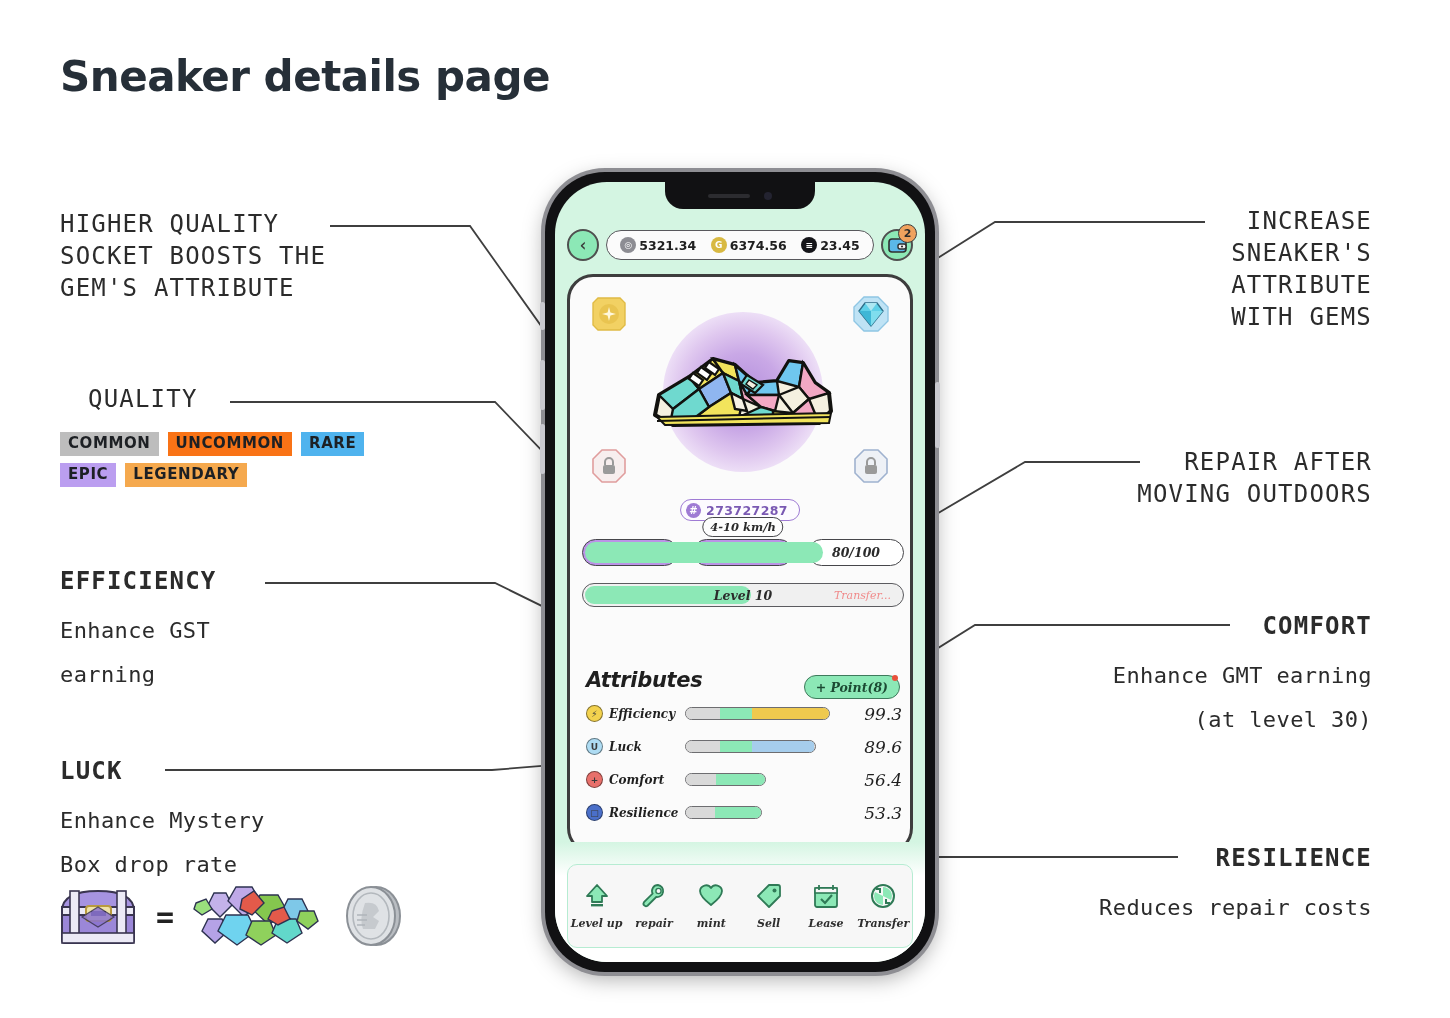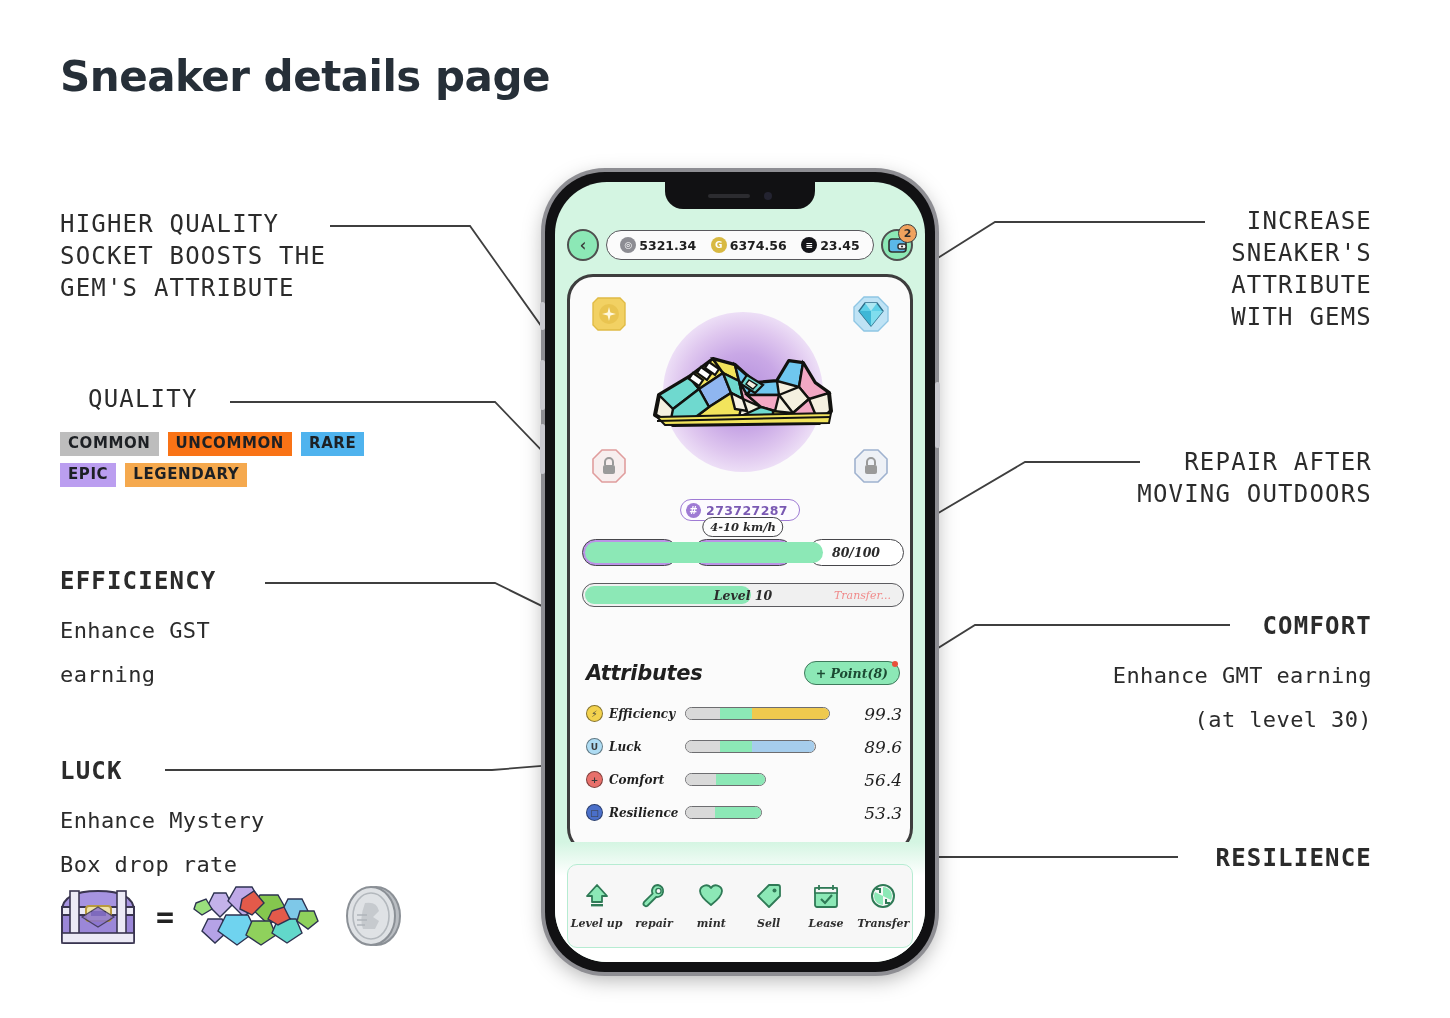--- a/index.html
+++ b/index.html
@@ -237,21 +237,21 @@
   }
   .attr-title {
     font-family: "DejaVu Sans", sans-serif; font-style: italic;
     font-size: 21px; font-weight: bold; color: #1f1f1f; letter-spacing: -.3px;
   }
   .point-btn {
     position: relative; height: 24px; padding: 0 11px;
     background: #8ce8b6; border: 1.8px solid #3f7a5c; border-radius: 13px;
     display: flex; align-items: center; gap: 3px;
     font-family: "DejaVu Serif", serif; font-style: italic; font-weight: bold;
-    font-size: 12.5px; color: #1c4a33;
+    font-size: 12.5px; color: #1c4a33; margin-top: 14px;
   }
   .point-dot {
     position: absolute; right: 1px; top: -1px; width: 6px; height: 6px;
     border-radius: 50%; background: #e8503a;
   }
 
   .attr-rows { position: absolute; left: 16px; top: 420px; width: 316px; }
   .attr-row { display: flex; align-items: center; height: 33px; }
   .attr-ico {
     width: 17px; height: 17px; border-radius: 50%;
@@ -408,20 +408,21 @@
   </div>
 
   <div class="anno right" style="right:78px; top:610px; width:420px;">
     <div class="head bold">COMFORT</div>
     <div class="body">Enhance GMT earning
 (at level 30)</div>
   </div>
 
   <div class="anno right" style="right:78px; top:842px; width:420px;">
     <div class="head bold">RESILIENCE</div>
+    <div class="body">Reduces repair costs</div>
   </div>
 
   <div class="phone">
     <div class="btn-side btn-mute"></div>
     <div class="btn-side btn-vup"></div>
     <div class="btn-side btn-vdn"></div>
     <div class="btn-side btn-pwr"></div>
 
     <div class="screen">
       <div class="notch">

